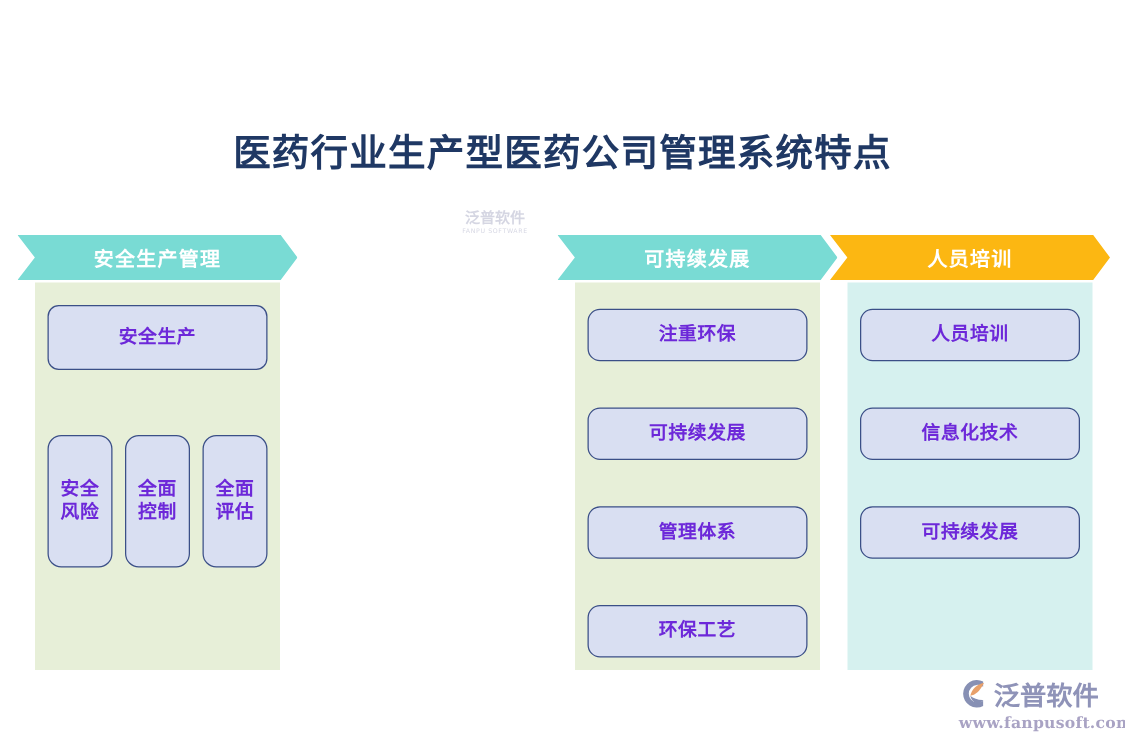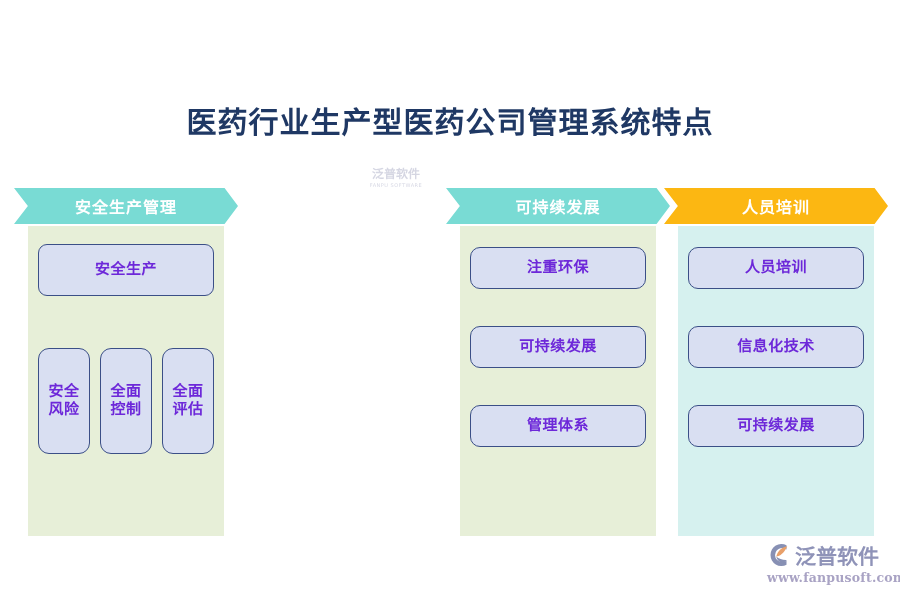--- a/index.html
+++ b/index.html
@@ -260,20 +260,21 @@
     </div>
 
 
     <div class="column c2">
       <div class="col-header teal">可持续发展</div>
       <div class="col-body green">
         <div class="stack">
           <div class="box box-wide">注重环保</div>
           <div class="box box-wide">可持续发展</div>
           <div class="box box-wide">管理体系</div>
+          <div class="box box-wide">环保工艺</div>
         </div>
       </div>
     </div>
 
     <div class="column c3">
       <div class="col-header orange">人员培训</div>
       <div class="col-body cyan">
         <div class="stack">
           <div class="box box-wide">人员培训</div>
           <div class="box box-wide">信息化技术</div>

